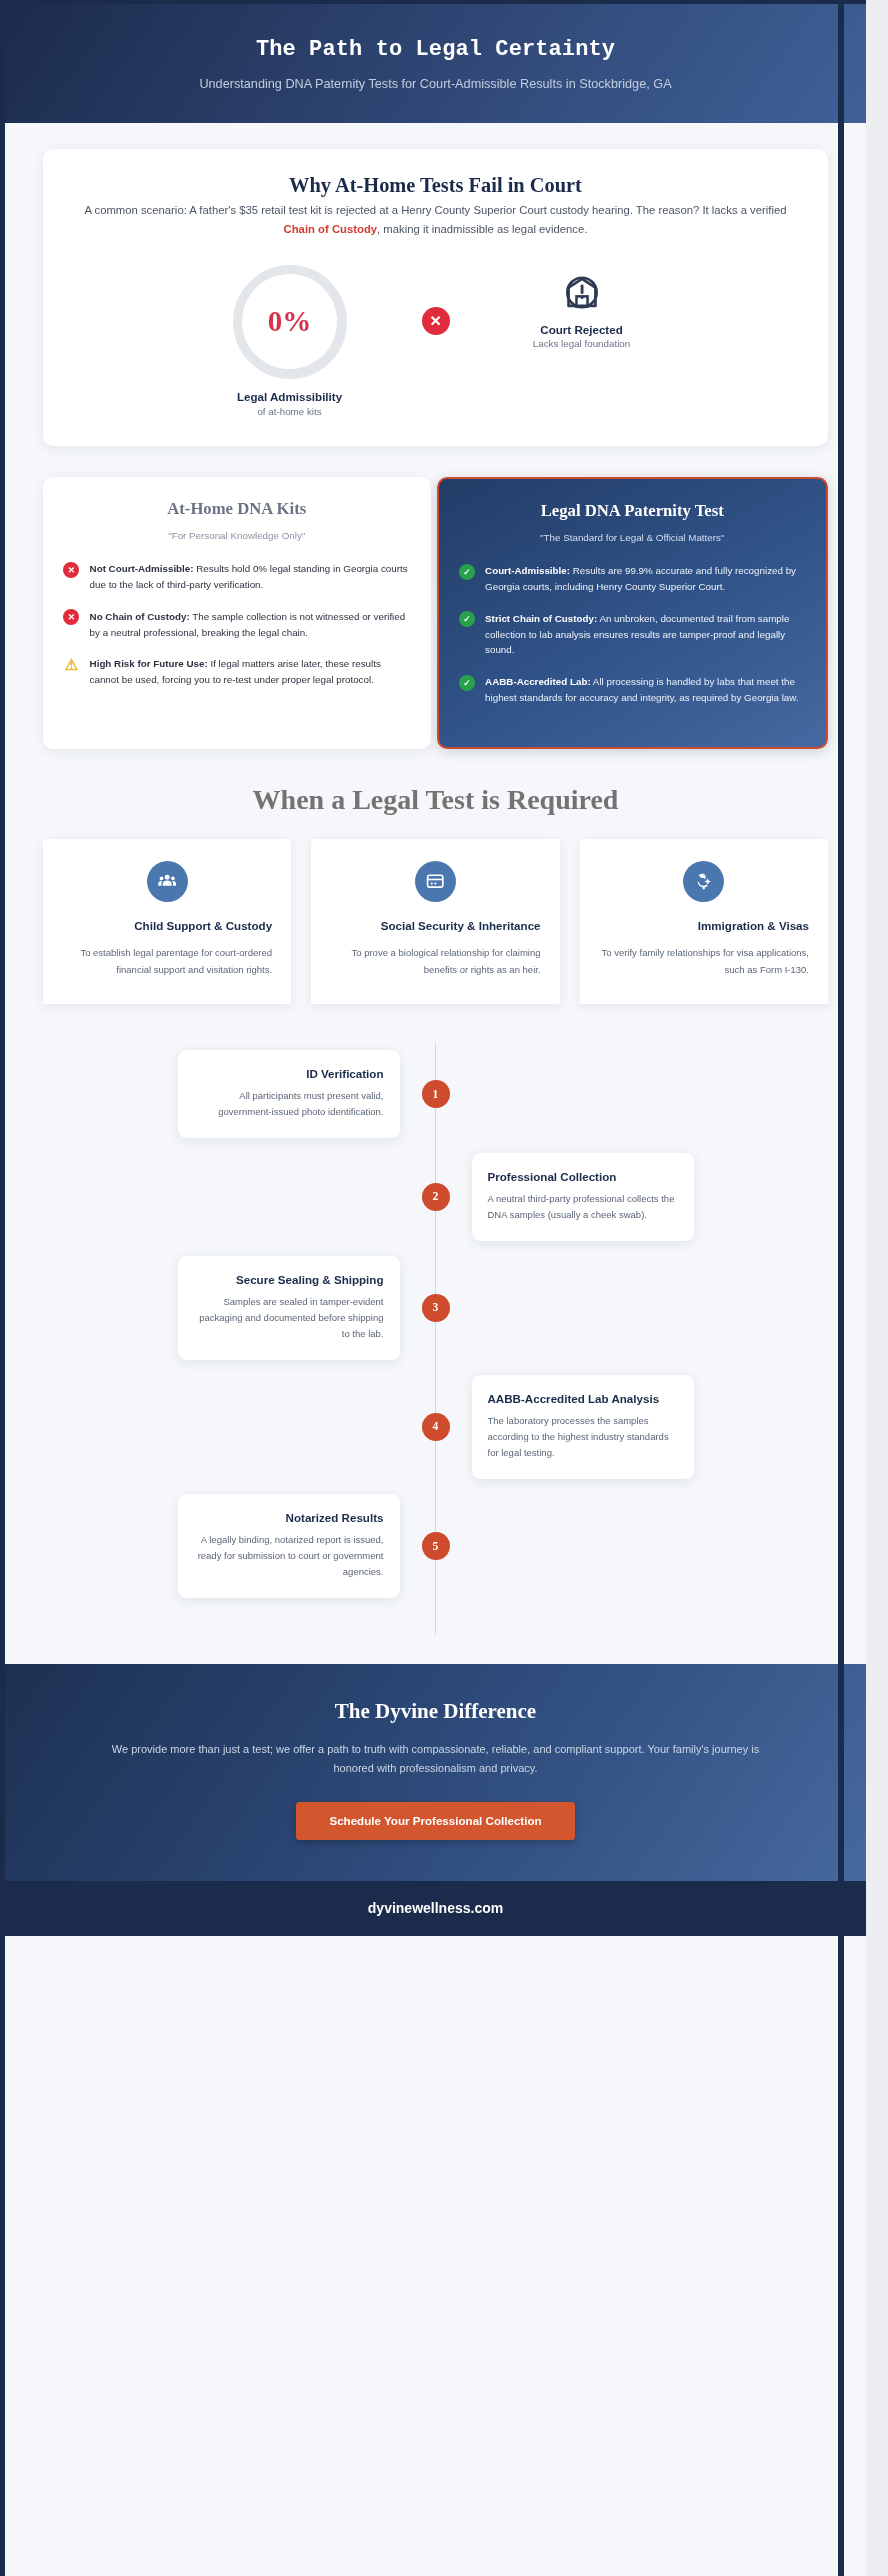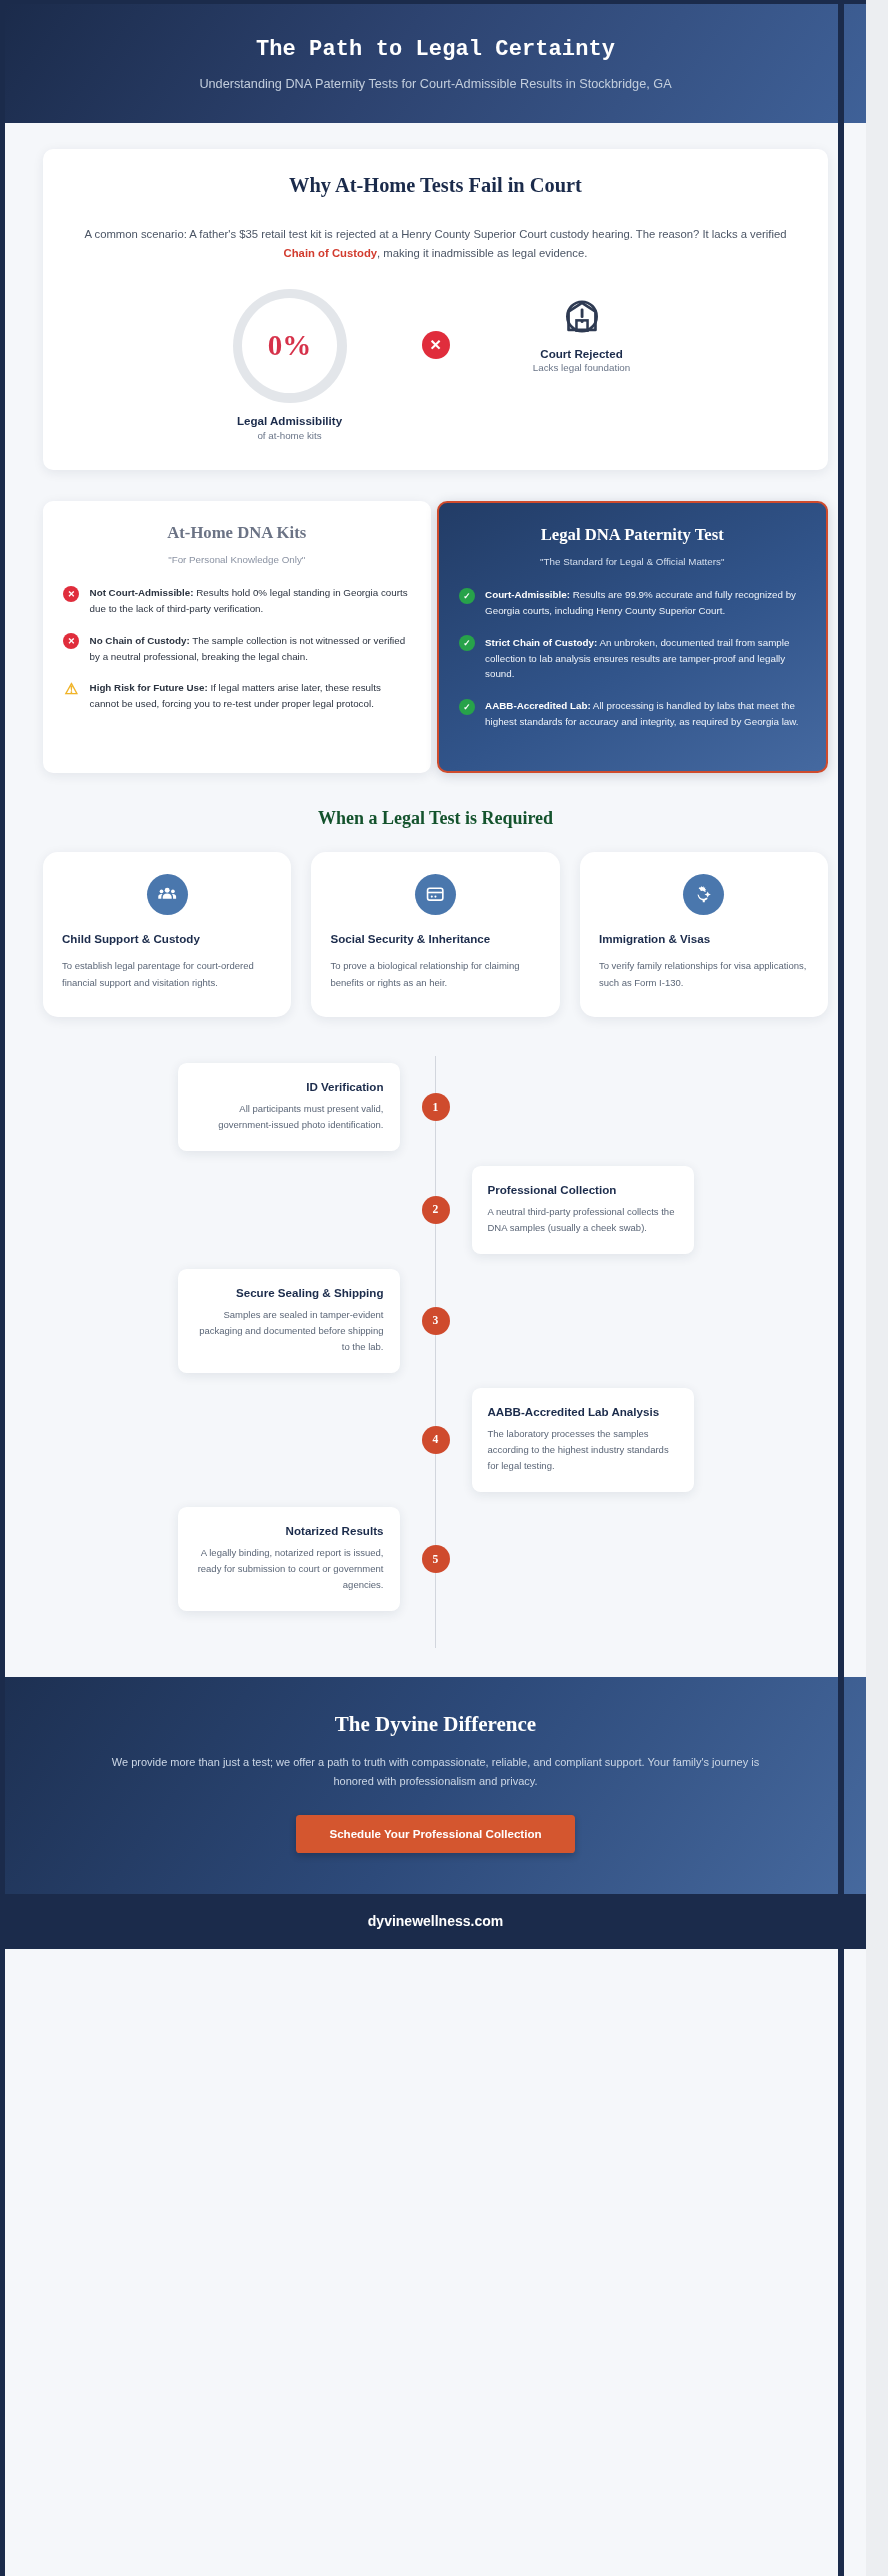--- a/index.html
+++ b/index.html
@@ -46,36 +46,36 @@
     max-width: 553px;
     margin: 0 auto;
   }
   .card {
     background: #ffffff;
     border-radius: 10.2px;
     box-shadow: 0 2.2px 10.2px rgba(25,40,70,.08);
   }
   h2.sec-title {
     font-family: "Liberation Serif", serif;
-    font-size: 18px;
+    font-size: 28px;
     font-weight: 700;
-    color: #14532d;
+    color: #737373;
     text-align: center;
   }
 
   
   .fail-wrap { padding: 26px 38px 0; }
   .fail-card { padding: 25px 39px 29px; }
   .fail-card h2 {
     font-family: "Liberation Serif", serif;
     font-size: 20.4px;
     font-weight: 700;
     color: #1b2b4b;
     text-align: center;
-    margin-bottom: 28px;
+    margin-bottom: 4px;
   }
   .fail-lead {
     text-align: center;
     font-size: 11.3px;
     line-height: 1.72;
     color: #4b5565;
     max-width: 728px;
     margin: 0 auto;
   }
   .fail-lead b { color: #d23b2e; font-weight: 700; }
@@ -171,23 +171,23 @@
   .ic-warn {
     background: transparent; color: #f0b429;
     font-size: 15.3px; line-height: 1; border-radius: 0;
   }
 
   
   .usecases { padding: 35px 38px 0; }
   .usecases h2 { margin-bottom: 23px; }
   .uc-row { display: flex; gap: 20.4px; align-items: stretch; }
   .uc {
-    flex: 1; background: #fff; border-radius: 15px;
+    flex: 1; background: #fff; border-radius: 2px;
     box-shadow: 0 2.2px 10.2px rgba(25,40,70,.08);
-    padding: 22px 19px 25px; text-align: left;
+    padding: 22px 19px 25px; text-align: right;
   }
   .uc-ic {
     width: 41px; height: 41px; border-radius: 50%;
     background: #4a77ad;
     margin: 0 auto 16px;
     display: flex; align-items: center; justify-content: center;
   }
   .uc h4 {
     font-size: 11.6px; font-weight: 700; color: #1b2b4b;
     line-height: 1.45; margin-bottom: 10.2px;

